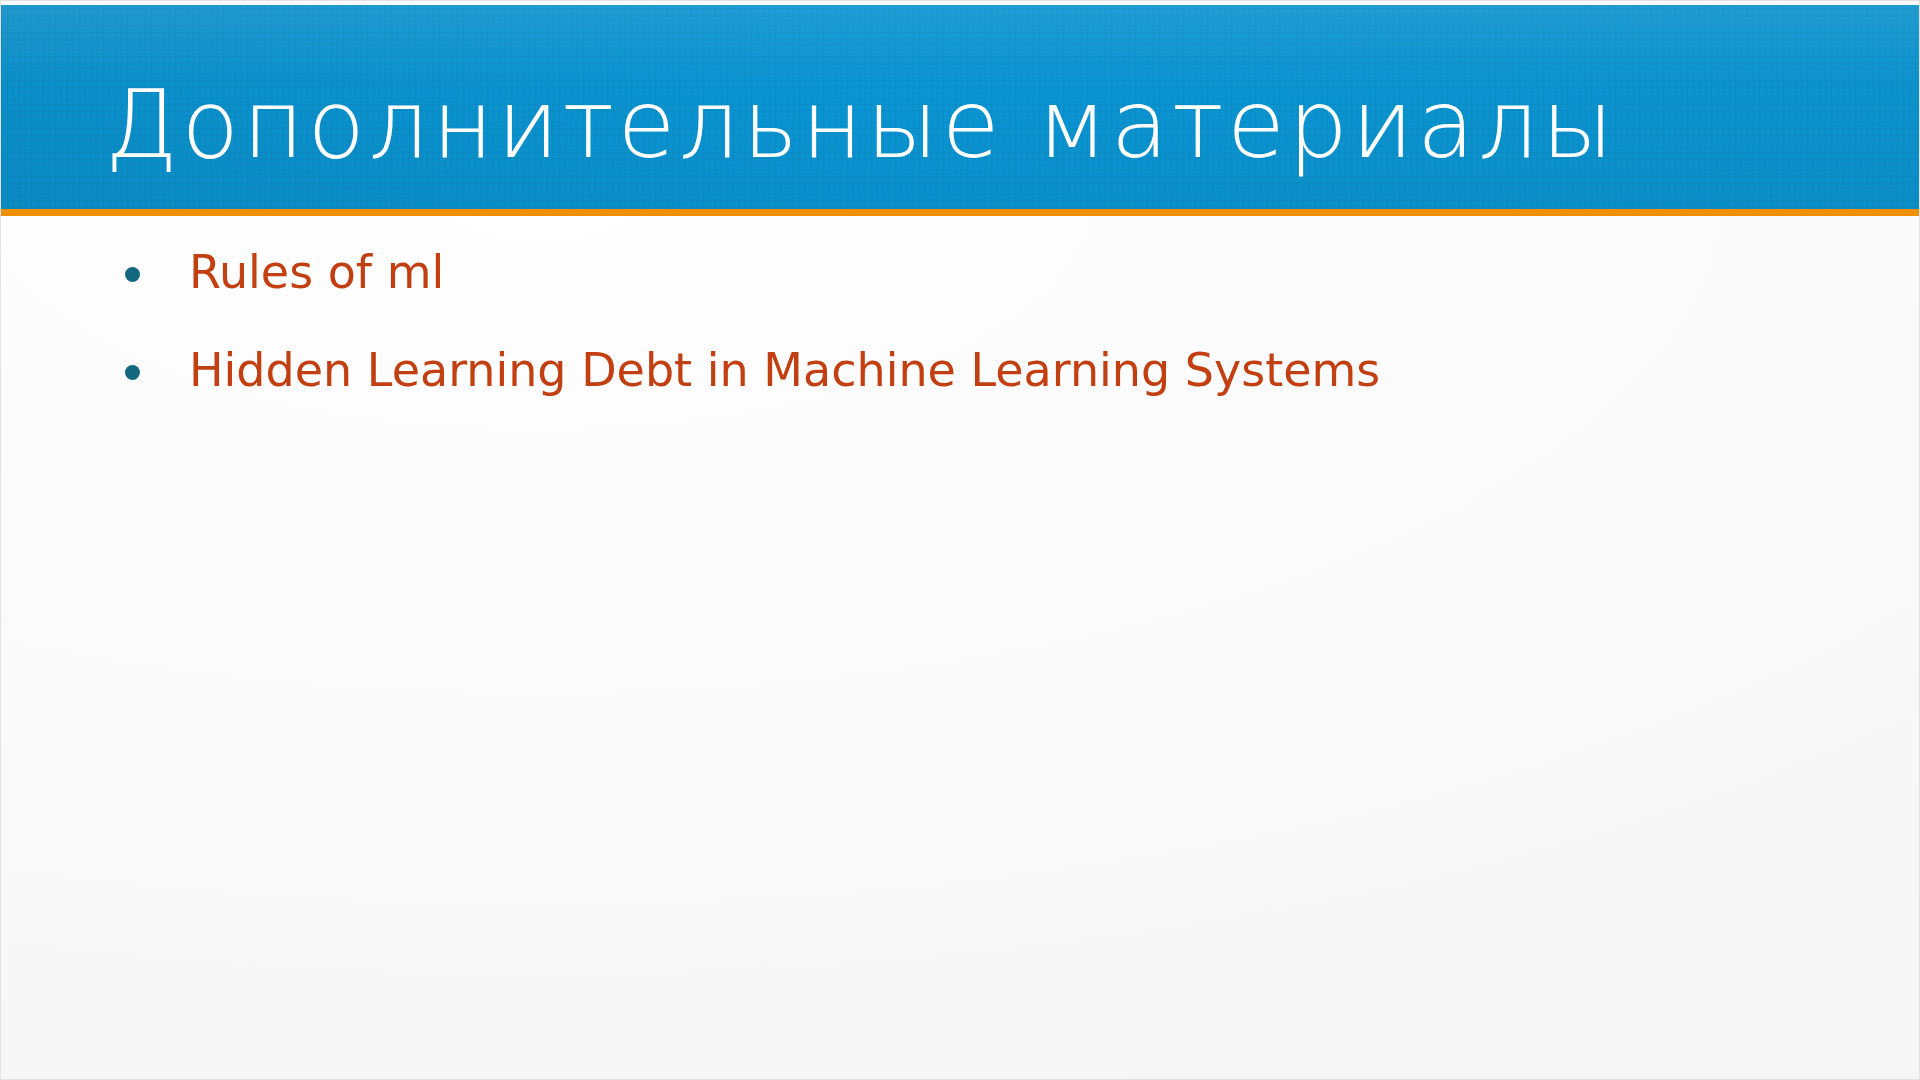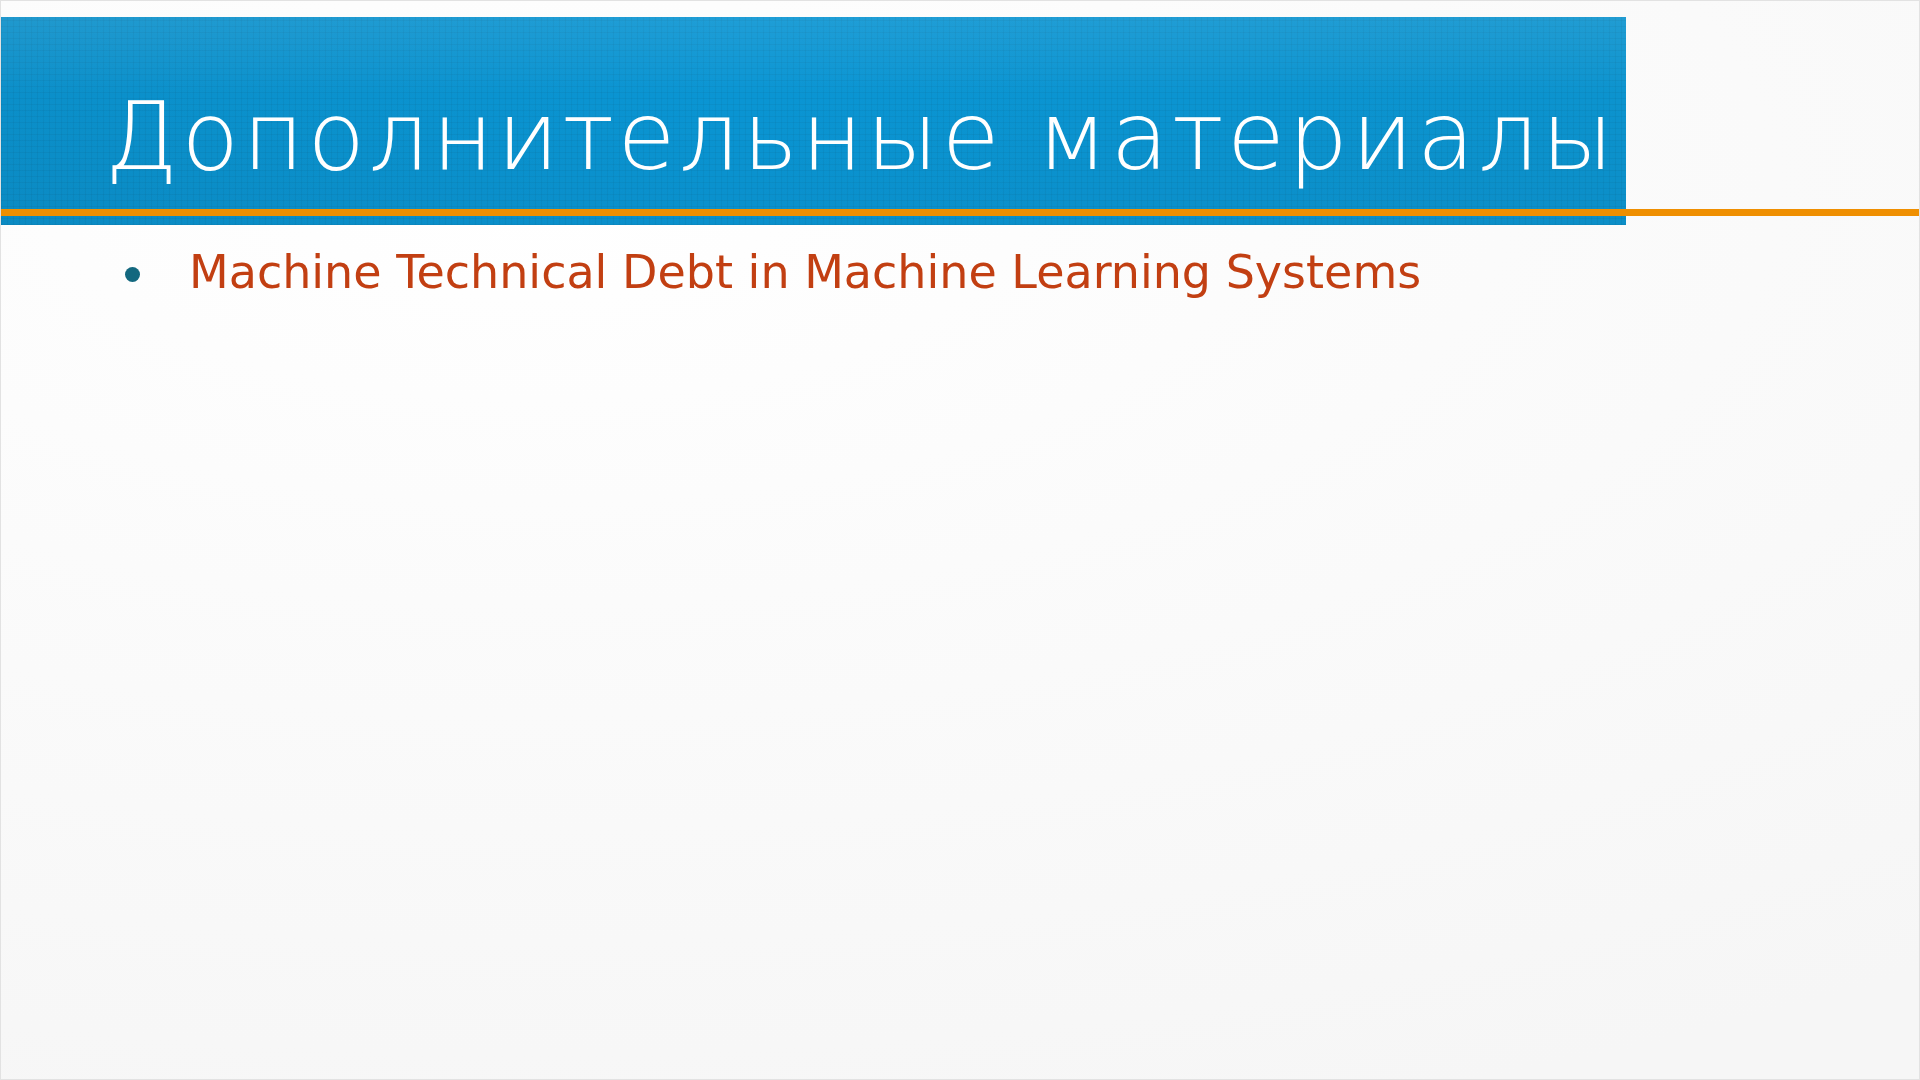--- a/index.html
+++ b/index.html
@@ -22,22 +22,22 @@
       radial-gradient(ellipse 120% 90% at 28% 18%, #ffffff 0%, #fbfbfb 42%, #f6f6f6 100%),
       linear-gradient(135deg, #fdfdfd 0%, #f7f7f7 55%, #f9f9f9 100%);
     font-family: "DejaVu Sans", "Liberation Sans", sans-serif;
     overflow: hidden;
   }
 
   
   #header {
     position: absolute;
     left: 0;
-    top: 16px;
-    width: 1625px;
+    top: 4px;
+    width: 1920px;
     height: 208px;
     background-color: #0a92cf;
     background-image:
       linear-gradient(180deg, rgba(255,255,255,0.085) 0%, rgba(255,255,255,0.0) 38%, rgba(0,0,0,0.035) 100%),
       repeating-linear-gradient(0deg, rgba(0,0,0,0.045) 0px, rgba(0,0,0,0.045) 1px, rgba(255,255,255,0.0) 1px, rgba(255,255,255,0.0) 6px),
       repeating-linear-gradient(90deg, rgba(0,0,0,0.045) 0px, rgba(0,0,0,0.045) 1px, rgba(255,255,255,0.0) 1px, rgba(255,255,255,0.0) 6px),
       linear-gradient(100deg, #0b8fc9 0%, #0a95d3 45%, #0c93ce 100%);
     overflow: hidden;
   }
 
@@ -125,23 +125,27 @@
 
   <div id="header">
     <div id="header-title">Дополнительные материалы</div>
   </div>
 
   <div id="accent-rule"></div>
 
   <div id="content">
     <ul id="bullet-list">
 
+      <li class="bullet-item">
+        <span class="bullet-marker"></span>
+        <span class="bullet-text">Rules of ml</span>
+      </li>
 
       <li class="bullet-item">
         <span class="bullet-marker"></span>
-        <span class="bullet-text">Machine Technical Debt in Machine Learning Systems</span>
+        <span class="bullet-text">Hidden Learning Debt in Machine Learning Systems</span>
       </li>
 
 
     </ul>
   </div>
 
 </div>
 
 </body></html>

